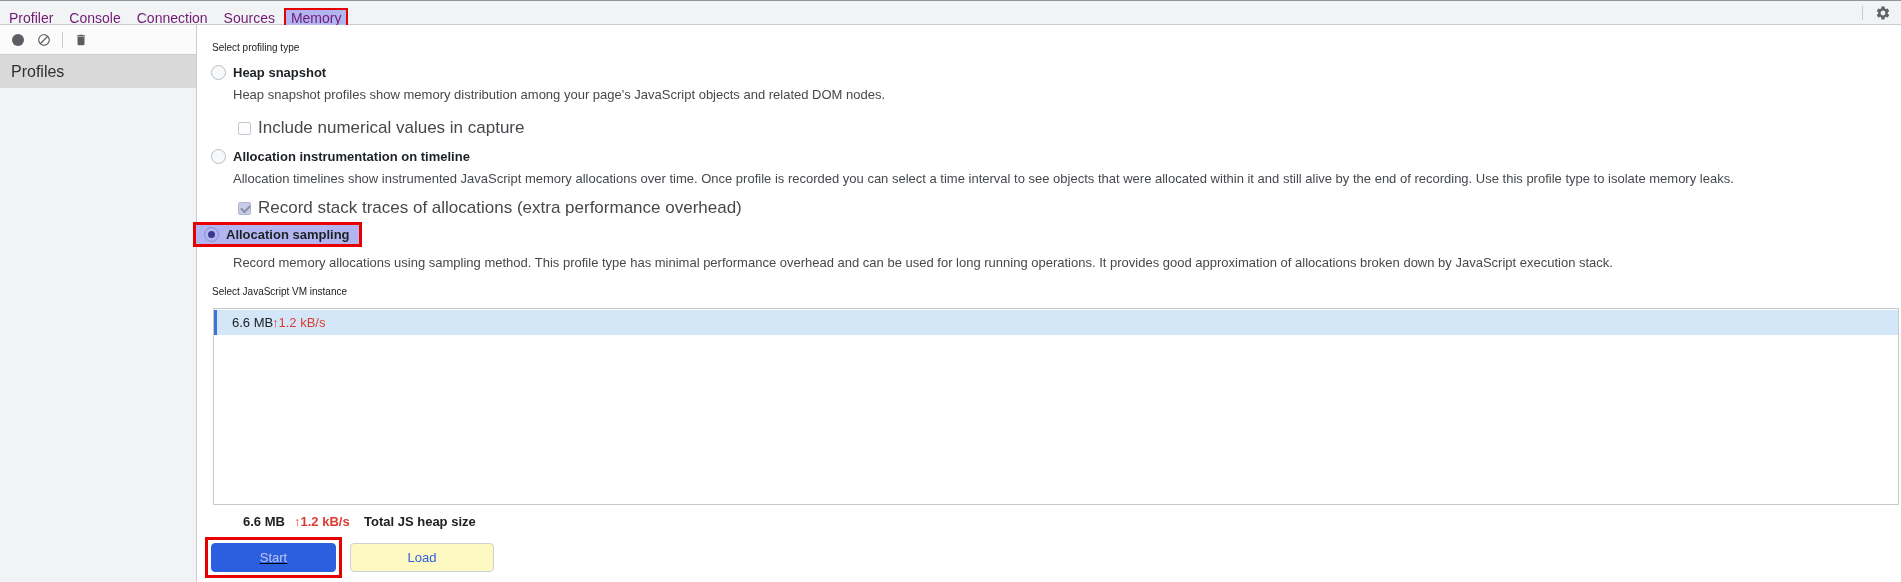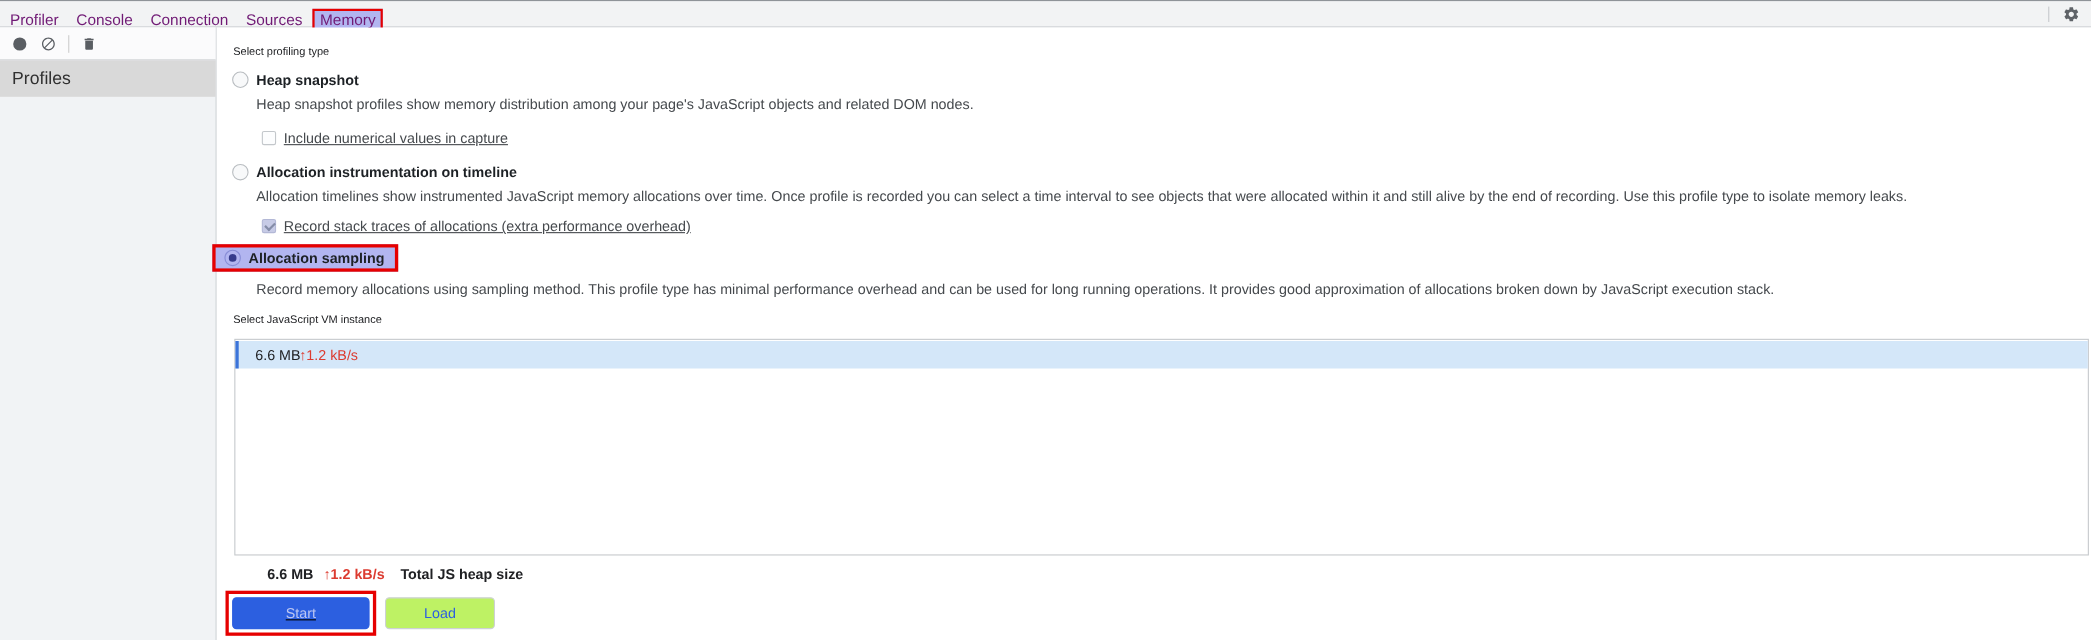--- a/index.html
+++ b/index.html
@@ -65,21 +65,21 @@
     width:15px; height:15px; border-radius:50%;
     border:1px solid #b9bdc1; background:#f8f9fa; flex:none;
   }
   .radio.selected { border-color:#888dd6; background:#b2b5f0; position:relative; }
   .radio.selected::after {
     content:''; position:absolute; left:3px; top:3px;
     width:7px; height:7px; border-radius:50%; background:#363b8c;
   }
   .opt-label { font-size:13px; font-weight:bold; color:#1d2125; white-space:nowrap; }
   .desc { position:absolute; left:36px; font-size:13px; color:#45494d; white-space:nowrap; }
-  .chk-row { position:absolute; left:41px; display:flex; align-items:center; gap:7px; font-size:13px; color:#45494d; white-space:nowrap;text-decoration:underline; }
+  .chk-row { position:absolute; left:41px; display:flex; align-items:center; gap:7px; font-size:17px; color:#45494d; white-space:nowrap; }
   .checkbox {
     width:13px; height:13px; border:1px solid #c3c7cb;
     border-radius:2px; background:#fcfdfe; flex:none;
   }
   .checkbox.checked { background:#c7cbe6; border-color:#b3b8d6; position:relative; }
   .checkbox.checked::after {
     content:''; position:absolute; left:2px; top:2px;
     width:7px; height:4px;
     border-left:2px solid #858da8; border-bottom:2px solid #858da8;
     transform:rotate(-45deg);
@@ -104,21 +104,21 @@
   .vm-rate  { width:45px; color:#dc3b30; white-space:nowrap; }
   .vm-name  { margin-left:13px; color:#202124; white-space:nowrap; }
   
   .total-item { position:absolute; top:489px; font-size:13px; font-weight:bold; color:#202124; white-space:nowrap; }
   .t-size  { left:46px; }
   .t-rate  { left:97px; color:#dc3b30; }
   .t-label { left:167px; }
   .start-wrap { position:absolute; left:8px; top:512px; border:3px solid #e60000; padding:3px; background:#fff;text-decoration:underline; }
   .btn { font-family:"Liberation Sans", sans-serif; font-size:13px; border-radius:4px; cursor:pointer; }
   .btn-start { width:125px; height:29px; background:#2c5fe0; border:1px solid #2c5fe0; color:#bcc6f2; display:block; }
-  .btn-load  { position:absolute; left:153px; top:518px; width:100px; height:29px; background:#bef264; border:1px solid #cdd1d5; color:#2c5fe0; }
+  .btn-load  { position:absolute; left:153px; top:518px; width:144px; height:29px; background:#fef9c3; border:1px solid #cdd1d5; color:#2c5fe0; }
 </style>
 </head>
 <body>
 
 <div class="app">
 
   <div class="tabbar">
     <div class="tab">Profiler</div>
     <div class="tab">Console</div>
     <div class="tab">Connection</div>

